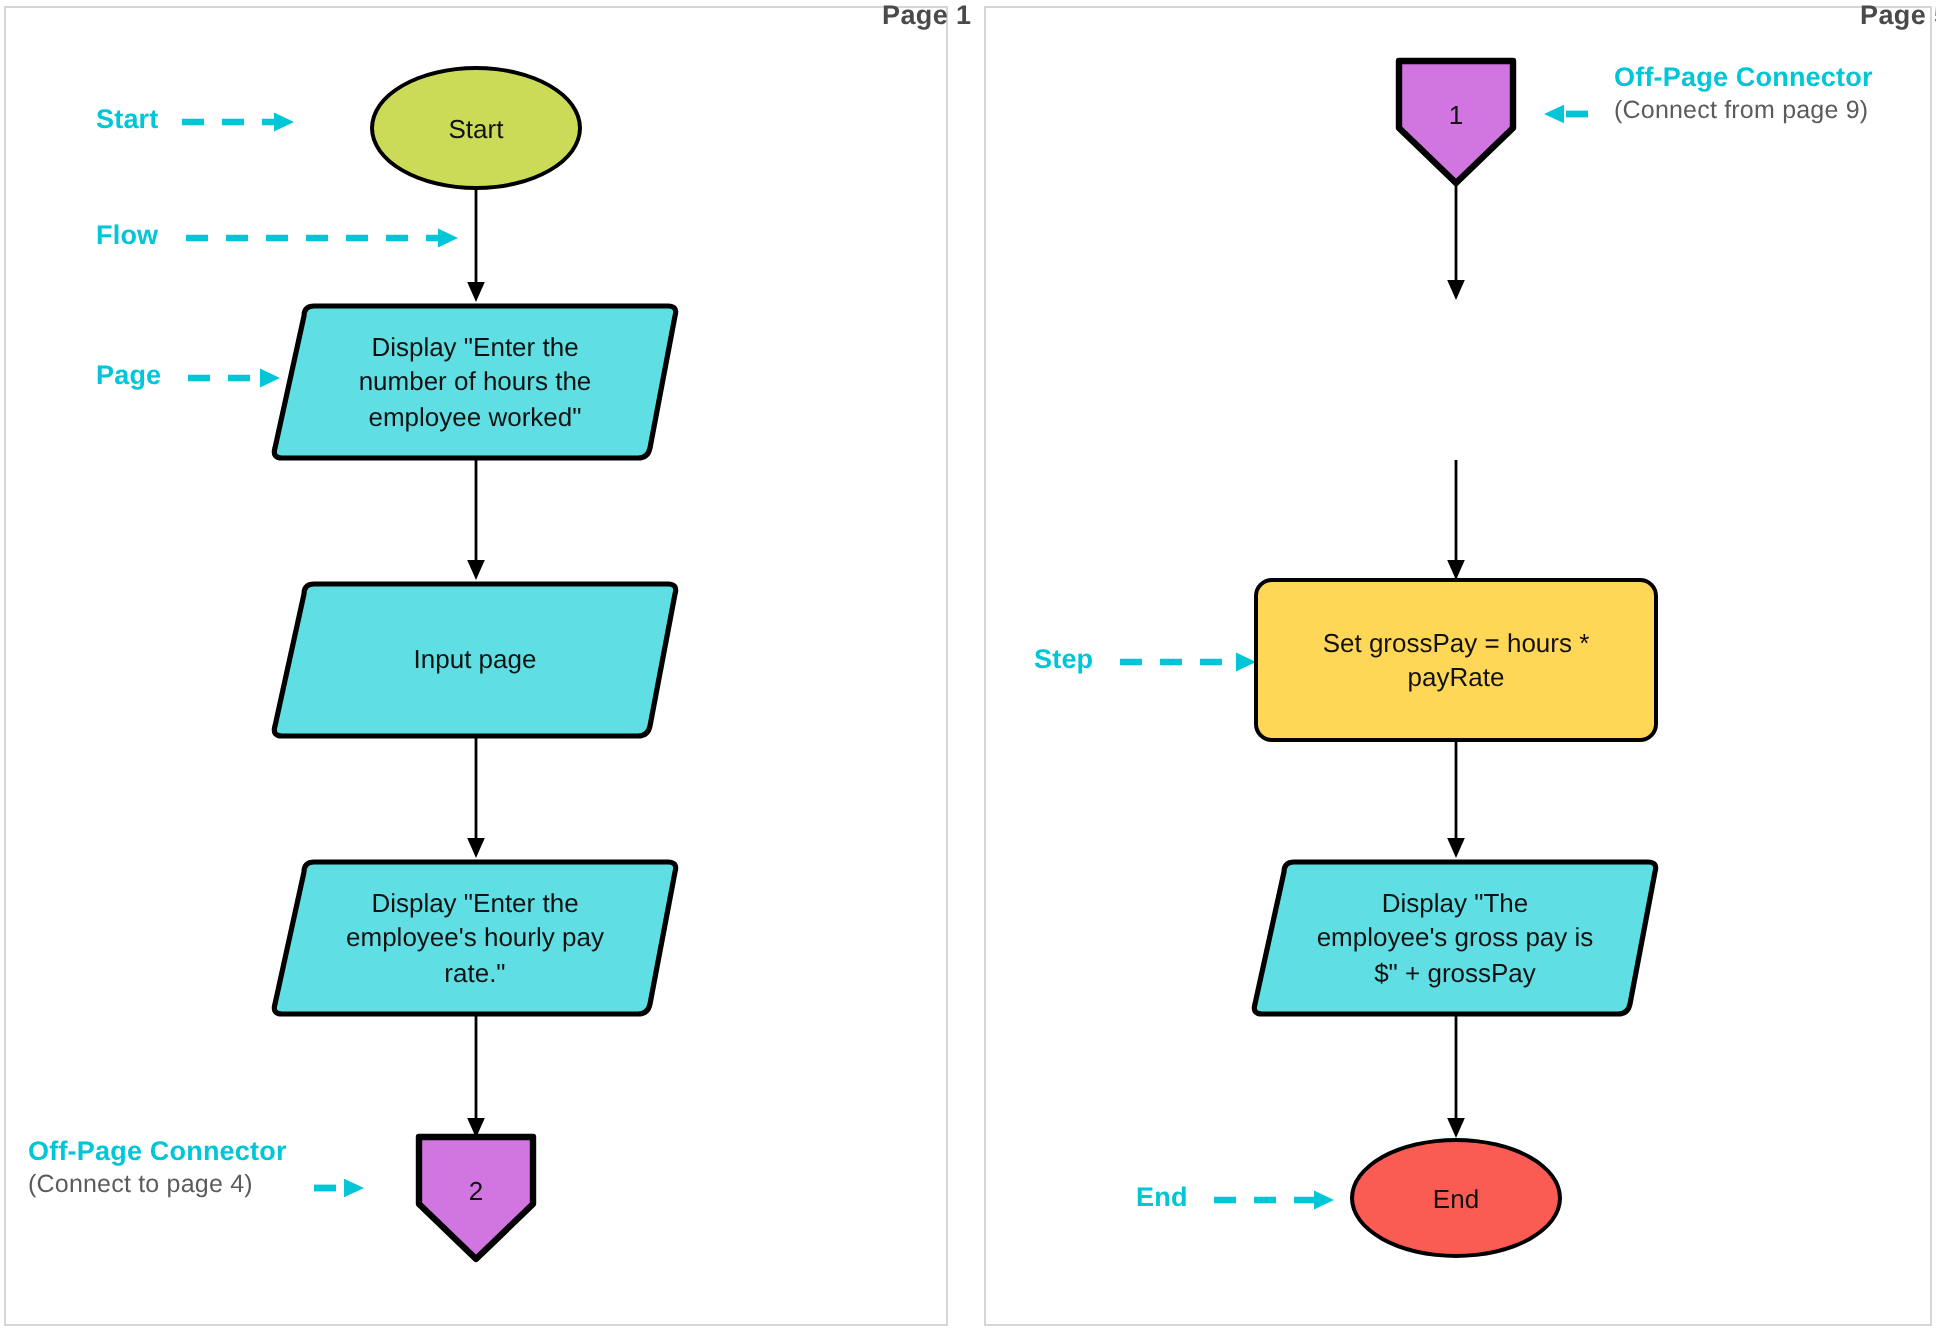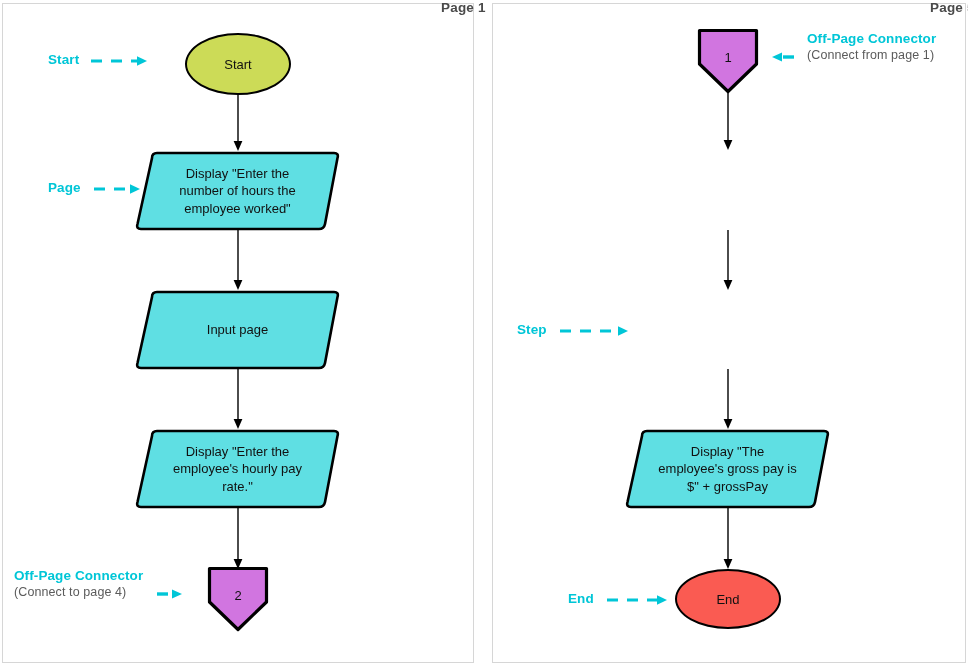--- a/index.html
+++ b/index.html
@@ -148,20 +148,29 @@
   <div class="legend" style="left:48px; top:52px;">
     <span class="legend-text">Start</span>
     <span class="dash-arrow" style="margin-left:12px;">
       <svg width="66" height="12" viewBox="0 0 66 12">
         <line x1="0" y1="6" x2="46" y2="6" stroke="#00c6d7" stroke-width="3.2" stroke-dasharray="11,9"></line>
         <path d="M46,1.2 L56,6 L46,10.8 Z" fill="#00c6d7"></path>
       </svg>
     </span>
   </div>
 
+  <div class="legend" style="left:48px; top:110px;">
+    <span class="legend-text">Flow</span>
+    <span class="dash-arrow" style="margin-left:14px;">
+      <svg width="146" height="12" viewBox="0 0 146 12">
+        <line x1="0" y1="6" x2="126" y2="6" stroke="#00c6d7" stroke-width="3.2" stroke-dasharray="11,9"></line>
+        <path d="M126,1.2 L136,6 L126,10.8 Z" fill="#00c6d7"></path>
+      </svg>
+    </span>
+  </div>
 
   <div class="legend" style="left:48px; top:180px;">
     <span class="legend-text">Page</span>
     <span class="dash-arrow" style="margin-left:13px;">
       <svg width="56" height="12" viewBox="0 0 56 12">
         <line x1="0" y1="6" x2="36" y2="6" stroke="#00c6d7" stroke-width="3.2" stroke-dasharray="11,9"></line>
         <path d="M36,1.2 L46,6 L36,10.8 Z" fill="#00c6d7"></path>
       </svg>
     </span>
   </div>
@@ -248,21 +257,21 @@
 
   <div class="legend" style="left:761px; top:31px;">
     <span class="dash-arrow" style="margin-right:10px; margin-top:2px;">
       <svg width="36" height="12" viewBox="0 0 36 12">
         <path d="M21,1.4 L11,6 L21,10.6 Z" fill="#00c6d7"></path>
         <line x1="22" y1="6" x2="36" y2="6" stroke="#00c6d7" stroke-width="3.4" stroke-dasharray="11,6"></line>
       </svg>
     </span>
     <span class="legend-block">
       <span class="legend-text">Off-Page Connector</span>
-      <span class="legend-sub">(Connect from page 1)</span>
+      <span class="legend-sub">(Connect from page 9)</span>
     </span>
   </div>
 
   <div class="legend" style="left:517px; top:322px;">
     <span class="legend-text">Step</span>
     <span class="dash-arrow" style="margin-left:13px;">
       <svg width="78" height="12" viewBox="0 0 78 12">
         <line x1="0" y1="6" x2="58" y2="6" stroke="#00c6d7" stroke-width="3.2" stroke-dasharray="11,9"></line>
         <path d="M58,1.2 L68,6 L58,10.8 Z" fill="#00c6d7"></path>
       </svg>
@@ -294,20 +303,24 @@
   </div>
 
 
   <div class="flow-arrow" style="left:722px; top:230px;">
     <svg width="12" height="62" viewBox="0 0 12 62">
       <line x1="6" y1="0" x2="6" y2="52" stroke="#000000" stroke-width="1.4"></line>
       <path d="M1.6,50 L6,60 L10.4,50 Z" fill="#000000"></path>
     </svg>
   </div>
 
+  <div class="node process" style="left:627px; top:289px; width:202px; height:82px;">
+    <span>Set grossPay = hours *
+payRate</span>
+  </div>
 
   <div class="flow-arrow" style="left:722px; top:369px;">
     <svg width="12" height="62" viewBox="0 0 12 62">
       <line x1="6" y1="0" x2="6" y2="52" stroke="#000000" stroke-width="1.4"></line>
       <path d="M1.6,50 L6,60 L10.4,50 Z" fill="#000000"></path>
     </svg>
   </div>
 
   <div class="data-shape" style="left:625px; top:428px; width:205px; height:82px;">
     <svg width="205" height="82" viewBox="0 0 205 82">

